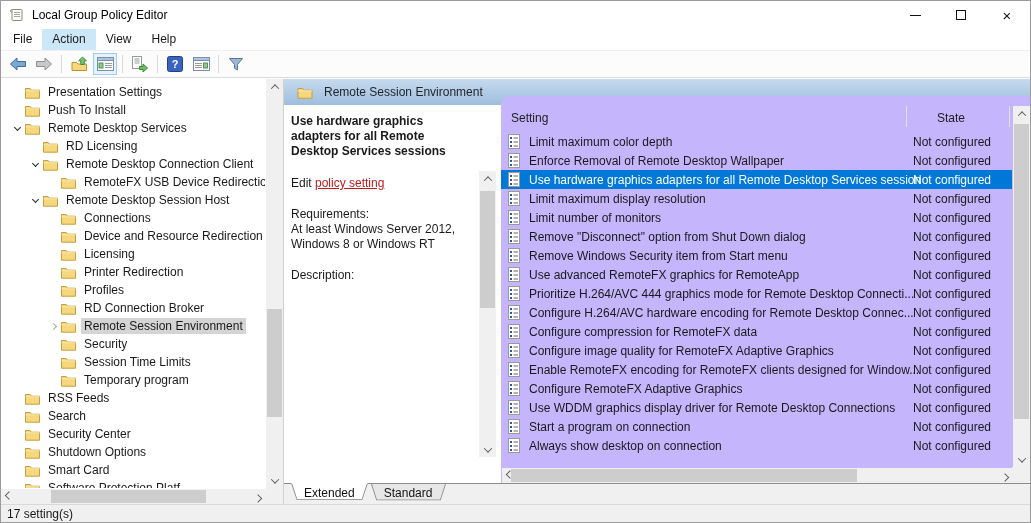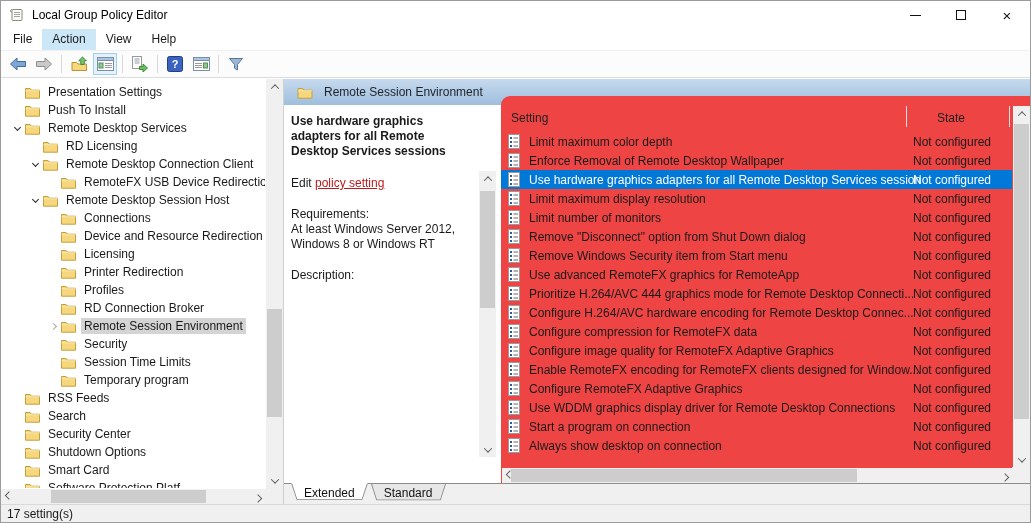--- a/index.html
+++ b/index.html
@@ -80,21 +80,21 @@
              background:#fff; line-height:15px; }
   .details-title { font-weight:bold; margin-bottom:17px; }
   .edit-line { margin-bottom:16px; }
   .link { color:#b91c1c; text-decoration:underline; cursor:pointer; }
   .req-block { margin-bottom:16px; }
   .dpara { margin-bottom:15px; }
   .det-vscroll { top:66px; right:5px; bottom:26px; }
   .det-vscroll .sb-thumb { left:1px; right:1px; top:20px; height:117px; }
 
   
-  .list-pane { flex:1; background:#ef4444; margin-top:-9px; border-top-left-radius:9px; position:relative;
+  .list-pane { flex:1; background:#c4b5fd; margin-top:-9px; border-top-left-radius:9px; position:relative;
                min-width:0; overflow:hidden; z-index:2;text-align:center; }
   .list-header { height:35px; position:relative; }
   .col-setting { position:absolute; left:10px; bottom:6px; color:#222; }
   .col-state { position:absolute; left:436px; bottom:6px; color:#222; }
   .col-div { position:absolute; width:1px; top:10px; bottom:4px; background:#e2e2e2; }
   .col-div.d1 { left:405px; } .col-div.d2 { left:508px; }
   .list-rows { position:absolute; top:36px; left:0; right:18px; bottom:16px; overflow:hidden; }
   .lrow { height:19px; display:flex; align-items:center; padding-left:7px; position:relative; white-space:nowrap; }
   .licon { width:16px; flex:none; margin-right:5px; display:flex; }
   .llabel { max-width:392px; overflow:hidden; }

